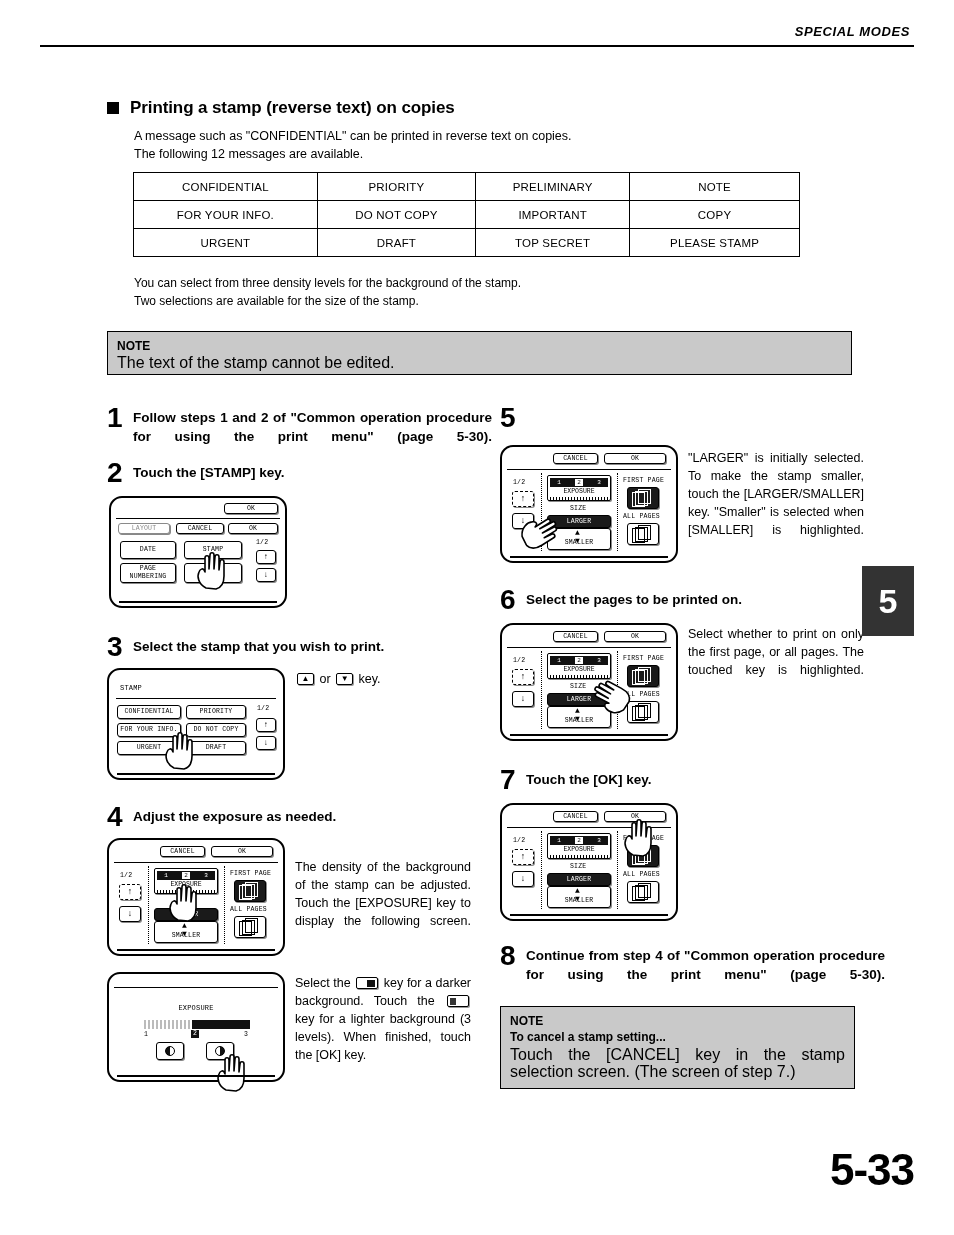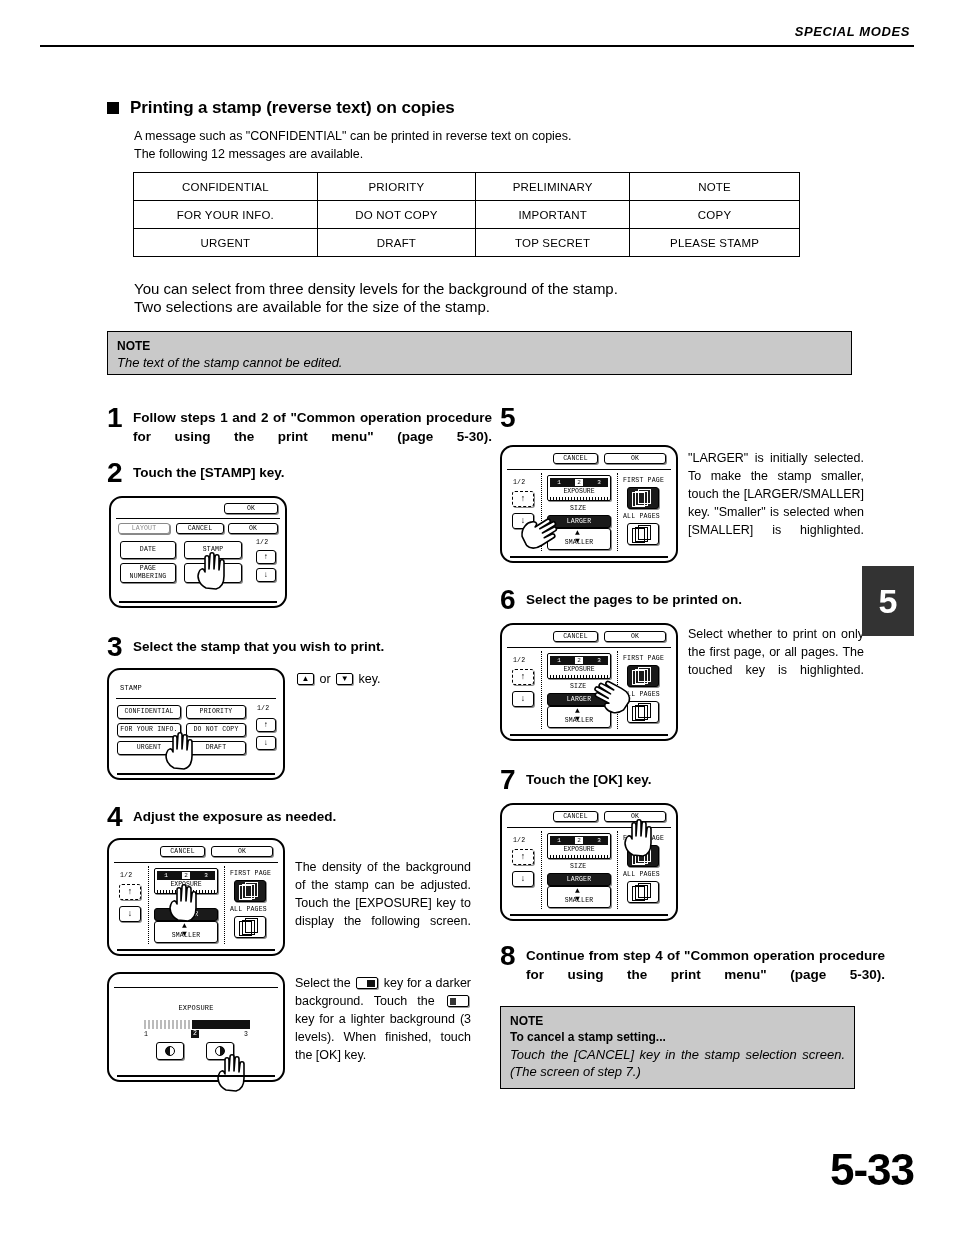--- a/index.html
+++ b/index.html
@@ -52,33 +52,33 @@
   .stamp-table td {
     border: 1px solid #000;
     text-align: center;
     font-size: 11.5px;
     height: 28px;
     padding: 2px 4px;
     letter-spacing: .2px;
   }
 
   .after-table {
-    position: absolute; left: 134px; top: 280px; width: 700px;
-    font-size: 15px; line-height: 18px;
+    position: absolute; left: 134px; top: 274px; width: 700px;
+    font-size: 12px; line-height: 18px;
   }
 
   
   .note-box {
     background: #c9c9c9;
     border: 1px solid #000;
     padding: 6px 9px 8px 9px;
   }
   .note-box .note-label { font-size: 12px; font-weight: bold; line-height: 16px; }
   .note-box .note-sub { font-size: 12px; font-weight: bold; line-height: 17px; }
-  .note-box .note-text { font-size: 13px; line-height: 17px; text-align: justify; font-style: italic; }
+  .note-box .note-text { font-size: 16px; line-height: 17px; text-align: justify; }
 
   #note-top { position: absolute; left: 107px; top: 331px; width: 745px; height: 44px; }
 
   
   .col-left  { position: absolute; left: 107px;  top: 405px; width: 385px; }
   .col-right { position: absolute; left: 500px;  top: 405px; width: 385px; }
 
   .step { position: relative; margin-bottom: 4px; }
   .step-head { display: flex; align-items: flex-start; }
   .step-num {

